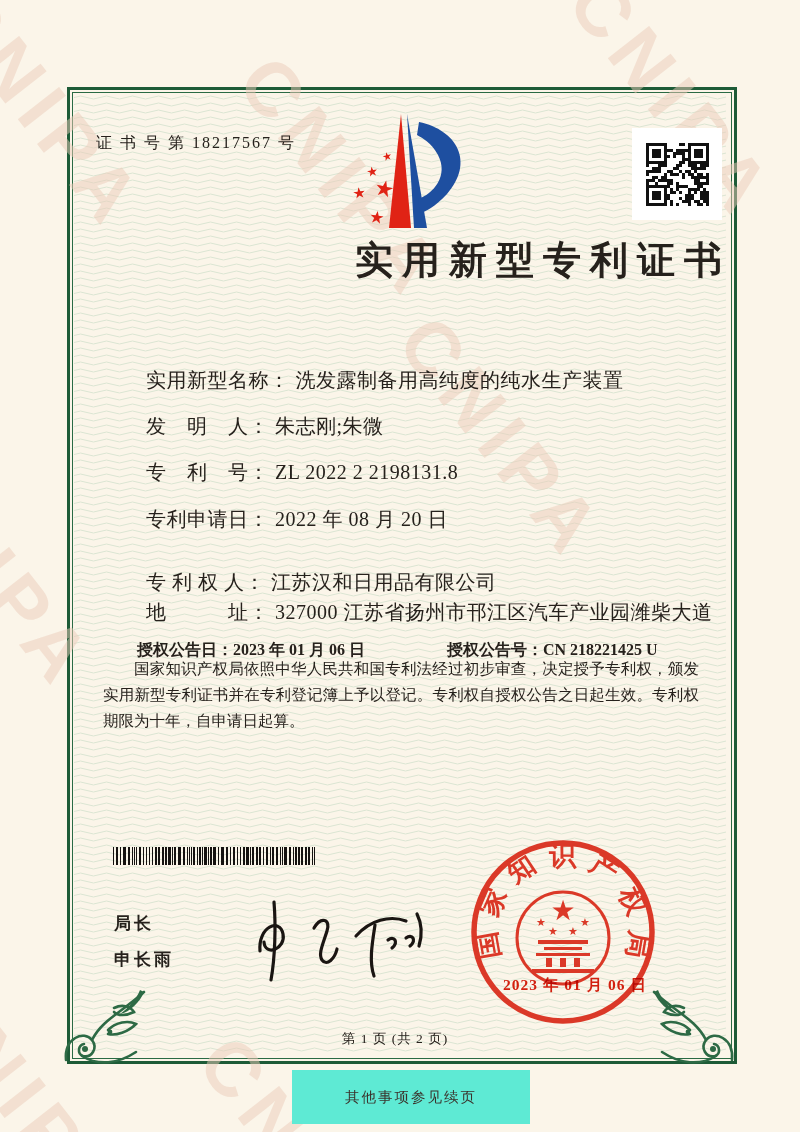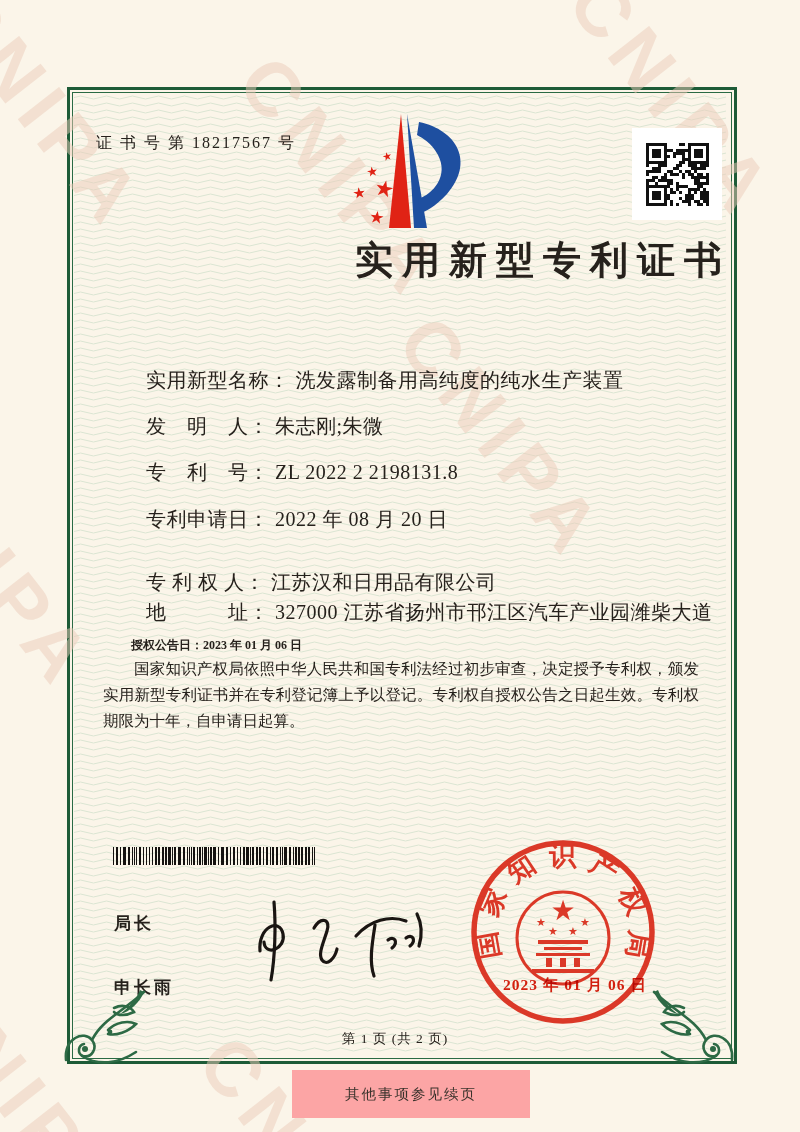--- a/index.html
+++ b/index.html
@@ -26,43 +26,43 @@
   .cert-no{position:absolute;left:96px;top:133px;font-size:16px;letter-spacing:2px;font-weight:400;}
   .logo{position:absolute;left:335px;top:110px;width:140px;height:126px;}
   .qr-box{position:absolute;left:632px;top:128px;width:90px;height:92px;background:#ffffff;
     display:flex;align-items:center;justify-content:center;}
   .title{position:absolute;left:67px;top:235px;width:664px;text-align:right;
     font-size:38px;font-weight:700;letter-spacing:9px;}
   .field-row{position:absolute;left:113px;width:600px;font-size:20px;font-weight:400;
     white-space:pre;letter-spacing:0.5px;}
   .field-label{display:inline-block;}
   .field-value{display:inline-block;margin-left:6px;letter-spacing:0.5px;}
-  .grant-row{position:absolute;left:113px;top:622px;width:600px;font-size:12px;
+  .grant-row{position:absolute;left:113px;top:622px;width:600px;font-size:16px;
     font-weight:600;white-space:pre;}
   .grant-pair2{position:absolute;left:302px;top:0;}
   .paras{position:absolute;left:103px;top:656px;width:596px;}
   .paras p{margin:0;text-indent:2em;font-size:15.5px;line-height:26px;
     text-align:justify;font-weight:500;}
   .barcode{position:absolute;left:113px;top:847px;}
   .signer-title{position:absolute;left:114px;top:912px;font-size:17px;font-weight:700;
     font-family:"Liberation Sans","DejaVu Sans",sans-serif;letter-spacing:3px;}
   .signer-name{position:absolute;left:114px;top:948px;font-size:17px;font-weight:700;
-    font-family:"Liberation Sans","DejaVu Sans",sans-serif;letter-spacing:3px;margin-top:28px;}
+    font-family:"Liberation Sans","DejaVu Sans",sans-serif;letter-spacing:3px;}
   .signature{position:absolute;left:238px;top:896px;}
   .seal{position:absolute;left:467px;top:836px;mix-blend-mode:multiply;opacity:0.93;}
   .seal-date{position:absolute;left:480px;top:975px;width:190px;text-align:center;
     font-size:15.5px;font-weight:700;color:#d2200f;letter-spacing:1px;
     mix-blend-mode:multiply;}
   .page-num{position:absolute;left:63px;top:1030px;width:664px;text-align:center;
     font-size:13.5px;letter-spacing:1px;}
   .flourish{position:absolute;top:984px;}
   .flourish.left{left:52px;}
   .flourish.right{left:646px;transform:scaleX(-1);}
-  .cont-box{position:absolute;left:292px;top:1070px;width:238px;height:48px;
-    background:#fca5a5;display:flex;align-items:center;justify-content:center;
+  .cont-box{position:absolute;left:292px;top:1070px;width:238px;height:54px;
+    background:#5eead4;display:flex;align-items:center;justify-content:center;
     font-size:14.5px;letter-spacing:2px;color:#3a332c;}
 </style>
 </head>
 <body>
 
 <div class="page">
 
   <svg class="guilloche">
     <defs>
       <pattern id="wv" width="26" height="7" patternUnits="userSpaceOnUse">
@@ -277,20 +277,23 @@
     </div>
     <div class="field-row" style="top:546px">
       <span class="field-label">专 利 权 人：</span><span class="field-value">江苏汉和日用品有限公司</span>
     </div>
     <div class="field-row" style="top:576px">
       <span class="field-label">地　　　址：</span><span class="field-value">327000 江苏省扬州市邗江区汽车产业园潍柴大道</span>
     </div>
 
     <div class="grant-row">
       <span>授权公告日：</span><span>2023 年 01 月 06 日</span>
+      <span class="grant-pair2">
+        <span>授权公告号：</span><span>CN 218221425 U</span>
+      </span>
     </div>
 
     <div class="paras">
       <p>国家知识产权局依照中华人民共和国专利法经过初步审查，决定授予专利权，颁发实用新型专利证书并在专利登记簿上予以登记。专利权自授权公告之日起生效。专利权期限为十年，自申请日起算。</p>
     </div>
 
     <svg class="barcode" id="bcsvg" width="205" height="18" viewBox="0 0 205 18">
         <rect x="0" y="0" width="1" height="18" fill="#151210"></rect>
         <rect x="3" y="0" width="2" height="18" fill="#151210"></rect>
         <rect x="7" y="0" width="1" height="18" fill="#151210"></rect>

